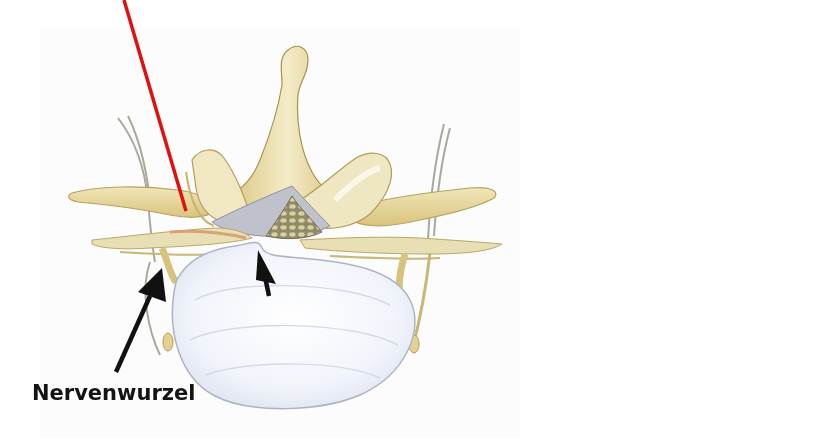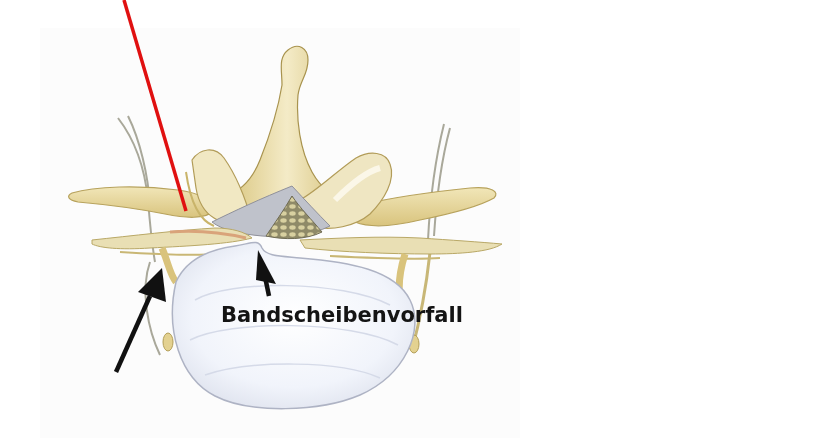--- a/index.html
+++ b/index.html
@@ -98,14 +98,14 @@
       <line x1="116" y1="372" x2="150" y2="296" stroke="#111111" stroke-width="4.5"></line>
       <polygon points="162,268 166,302 138,292" fill="#111111"></polygon>
     </g>
 
     <g>
       <line x1="269" y1="296" x2="264" y2="272" stroke="#111111" stroke-width="4.5"></line>
       <polygon points="258,250 276,284 256,280" fill="#111111"></polygon>
     </g>
   </svg>
 
-  <div id="label-disc" class="label">Bandscheibenvorfall</div>
+  <div id="label-nerve" class="label">Nervenwurzel</div>
 </div>
 
 </body></html>

